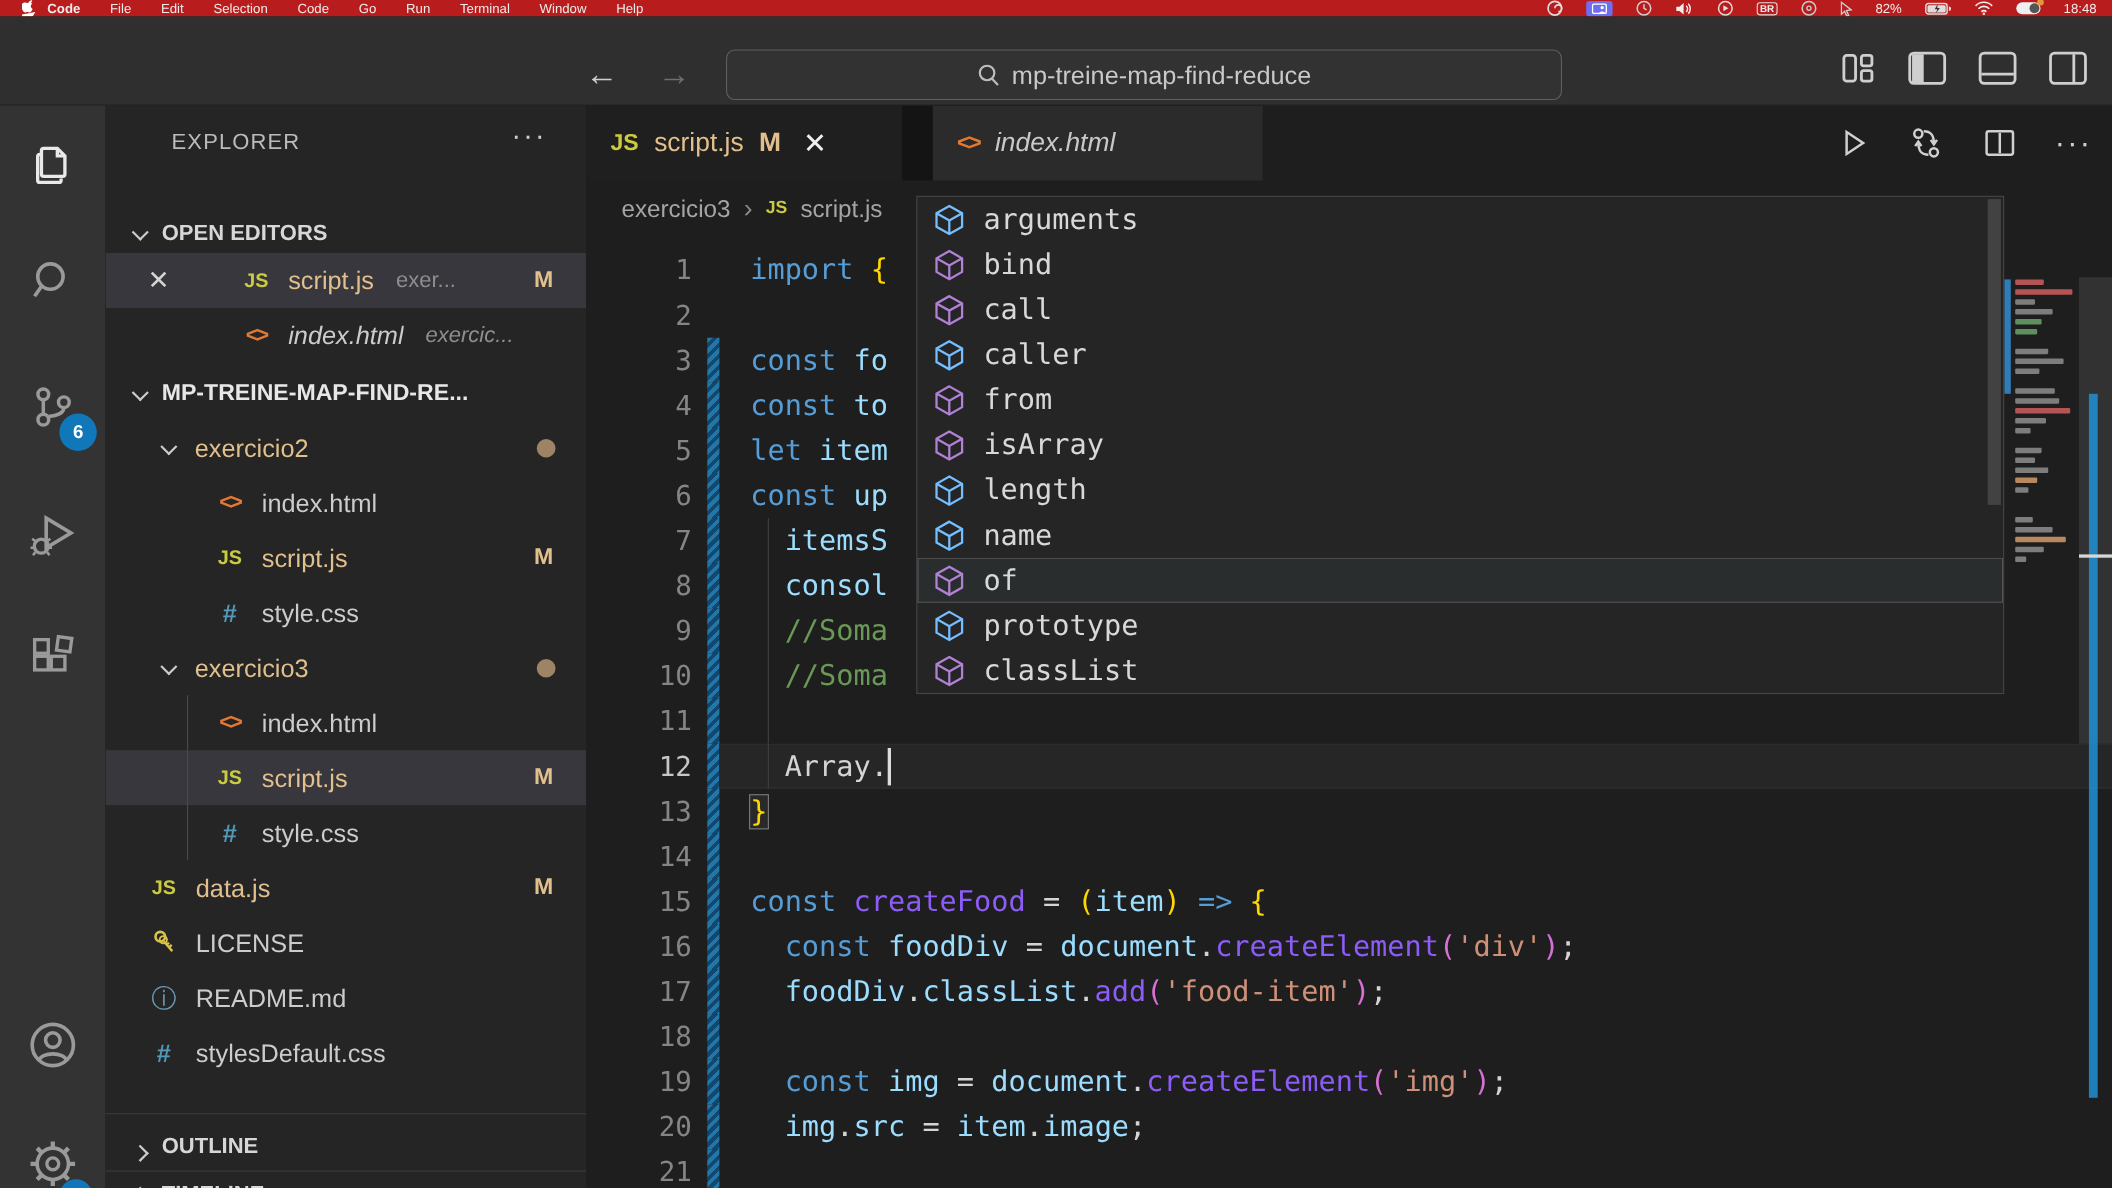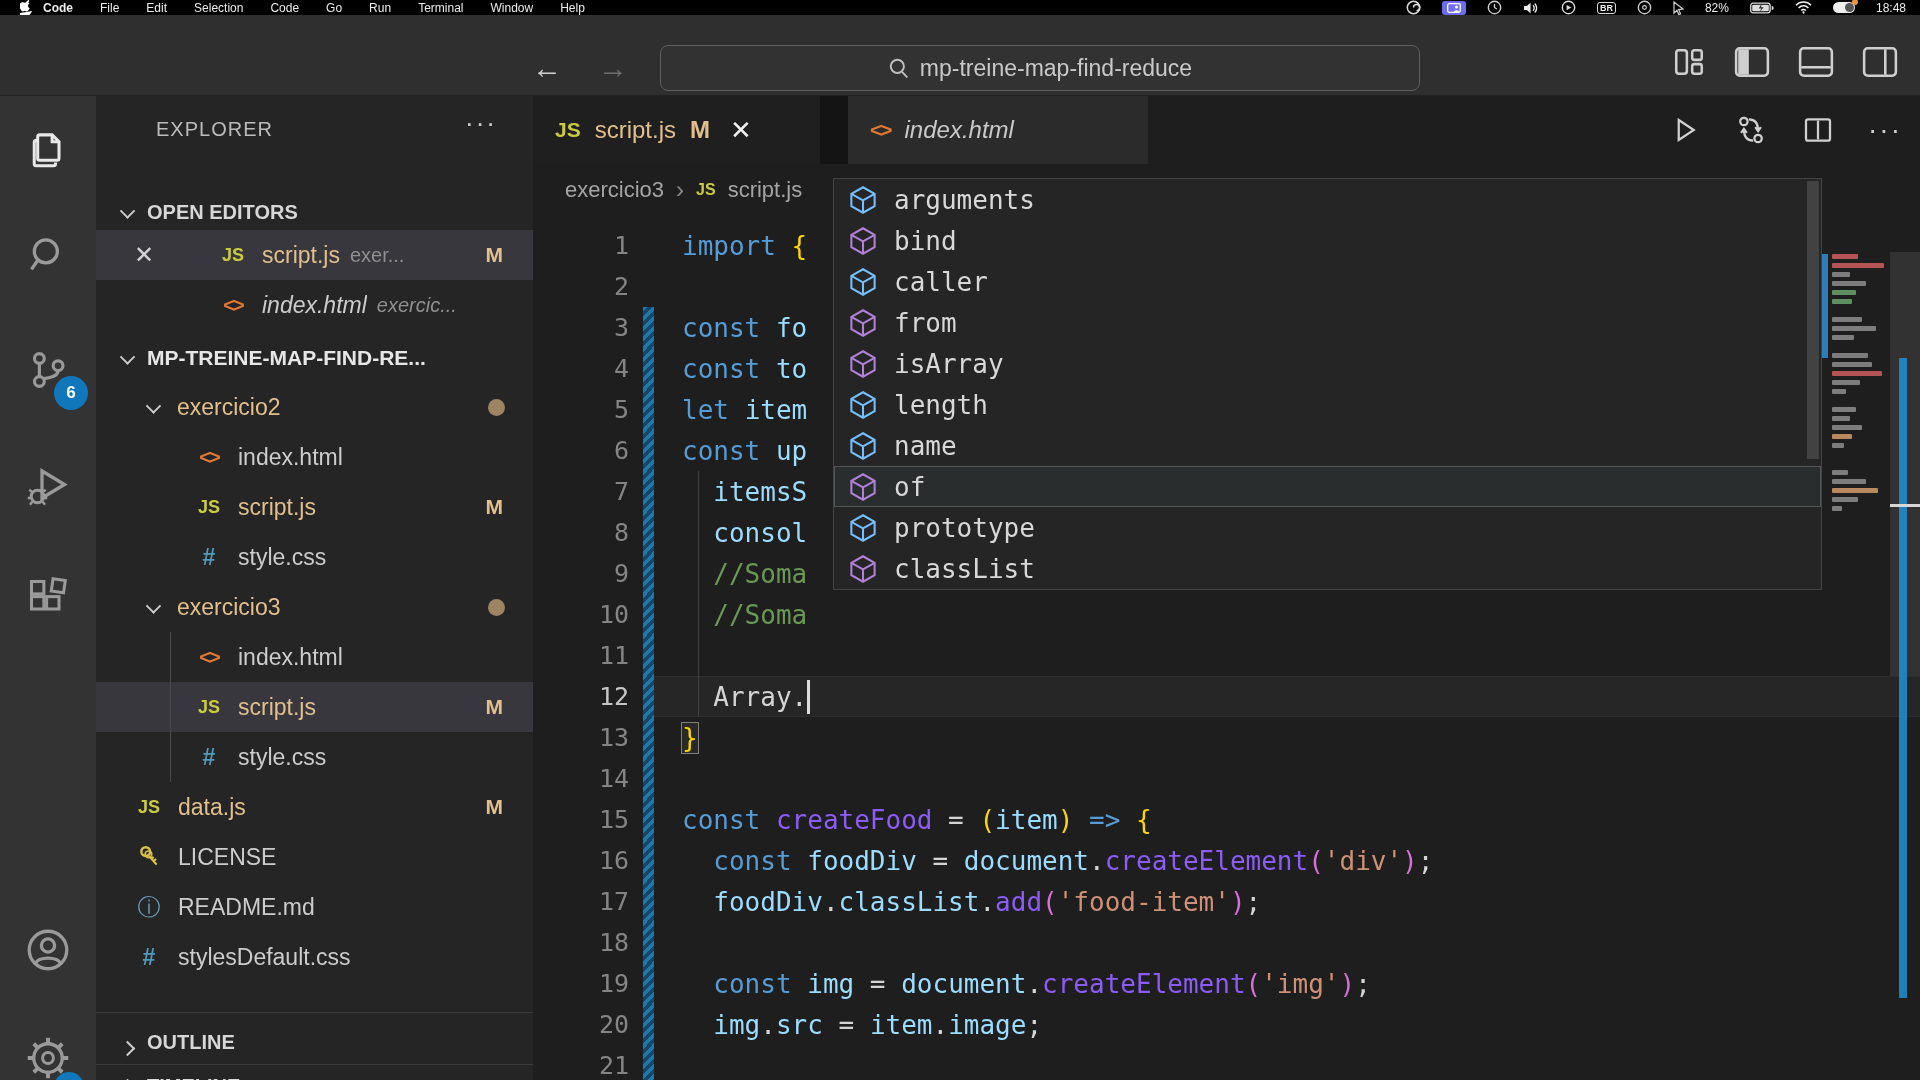--- a/index.html
+++ b/index.html
@@ -1,21 +1,21 @@
 <!DOCTYPE html>
 <html><head>
 <meta charset="utf-8">
 <style>
   * { margin:0; padding:0; box-sizing:border-box; }
   html,body { width:1920px; height:1080px; background:#1e1e1e; overflow:hidden;
               font-family:"Liberation Sans", sans-serif; }
   #app { position:relative; width:1920px; height:1080px; background:#1e1e1e; }
 
   
-  .menubar { position:absolute; left:0; top:0; width:1920px; height:15px; background:#000000;
+  .menubar { position:absolute; left:0; top:0; width:1920px; height:15px; background:#b91c1c;
              display:flex; align-items:center; color:#ececec; font-size:12px; overflow:hidden; }
   .menubar .apple { margin:0 10px 0 20px; display:flex; align-items:center; }
   .menu-items { display:flex; gap:27px; align-items:center; }
   .menu-item { white-space:nowrap; }
   .menu-item.first { font-weight:700; }
   .menu-status { position:absolute; right:14px; top:0; height:15px; display:flex; gap:21px; align-items:center; color:#ececec; font-size:12px; }
   .mi { display:inline-flex; align-items:center; justify-content:center; }
   .screen-ind { background:#6d6df0; border-radius:3px; width:24px; height:14px; display:flex; align-items:center; justify-content:center; }
   .br-badge { border:1px solid #ddd; border-radius:3px; font-size:9px; font-weight:700; padding:0 2px; line-height:10px; }
   .toggle-pill { position:relative; width:22px; height:11px; border-radius:6px; background:#efefef; }
@@ -57,21 +57,21 @@
   .row { position:absolute; left:0; width:437px; height:50px; display:flex; align-items:center; font-size:23px; }
   .row.selected { background:#37373d; }
   .row .fi { width:34px; flex:none; text-align:center; margin-right:12px; }
   .fi-js { color:#cbcb41; font-weight:700; font-size:18px; }
   .fi-html { color:#e37933; font-weight:700; font-size:20px; letter-spacing:-2px; }
   .fi-css { color:#519aba; font-weight:700; font-size:23px; }
   .fi-info { color:#6997b5; font-size:23px; }
   .label { white-space:nowrap; overflow:hidden; }
   .label.modcolor { color:#e2c08d; }
   .label.italic { font-style:italic; }
-  .desc { color:#8f8f8f; font-size:20px; margin-left:10px; white-space:nowrap; }
+  .desc { color:#8f8f8f; font-size:20px; margin-left:20px; white-space:nowrap; }
   .desc.italic { font-style:italic; }
   .m-badge { position:absolute; right:30px; color:#e2c08d; font-size:21px; font-weight:600; }
   .dot-badge { position:absolute; right:28px; width:17px; height:17px; border-radius:50%; background:#9d8464; }
   .close-x { position:absolute; left:38px; color:#d4d4d4; font-size:24px; }
   .tree-guide { position:absolute; left:74px; top:0; height:50px; border-left:1px solid #4a4a4a; }
   .sb-divider { position:absolute; left:0; width:437px; border-top:1px solid #3c3c3c; }
 
   
   .editor { position:relative; flex:1; height:984px; background:#1e1e1e; overflow:hidden; }
 
@@ -516,20 +516,29 @@
             <span>arguments</span>
           </div>
           <div class="sg-row">
             <svg class="sg-icon" viewBox="0 0 16 16">
               <g fill="none" stroke="#b180d7" stroke-width="1.1">
                 <path d="M8 1.2 L14.2 4.7 V11.3 L8 14.8 L1.8 11.3 V4.7 Z"></path>
                 <path d="M1.8 4.7 L8 8.2 L14.2 4.7 M8 8.2 V14.8"></path>
               </g>
             </svg>
             <span>bind</span>
+          </div>
+          <div class="sg-row">
+            <svg class="sg-icon" viewBox="0 0 16 16">
+              <g fill="none" stroke="#b180d7" stroke-width="1.1">
+                <path d="M8 1.2 L14.2 4.7 V11.3 L8 14.8 L1.8 11.3 V4.7 Z"></path>
+                <path d="M1.8 4.7 L8 8.2 L14.2 4.7 M8 8.2 V14.8"></path>
+              </g>
+            </svg>
+            <span>call</span>
           </div>
           <div class="sg-row">
             <svg class="sg-icon" viewBox="0 0 16 16">
               <g fill="none" stroke="#75beff" stroke-width="1.1">
                 <path d="M8 1.2 L14.2 4.7 V11.3 L8 14.8 L1.8 11.3 V4.7 Z"></path>
                 <path d="M1.8 4.7 L8 8.2 L14.2 4.7 M8 8.2 V14.8"></path>
               </g>
             </svg>
             <span>caller</span>
           </div>

